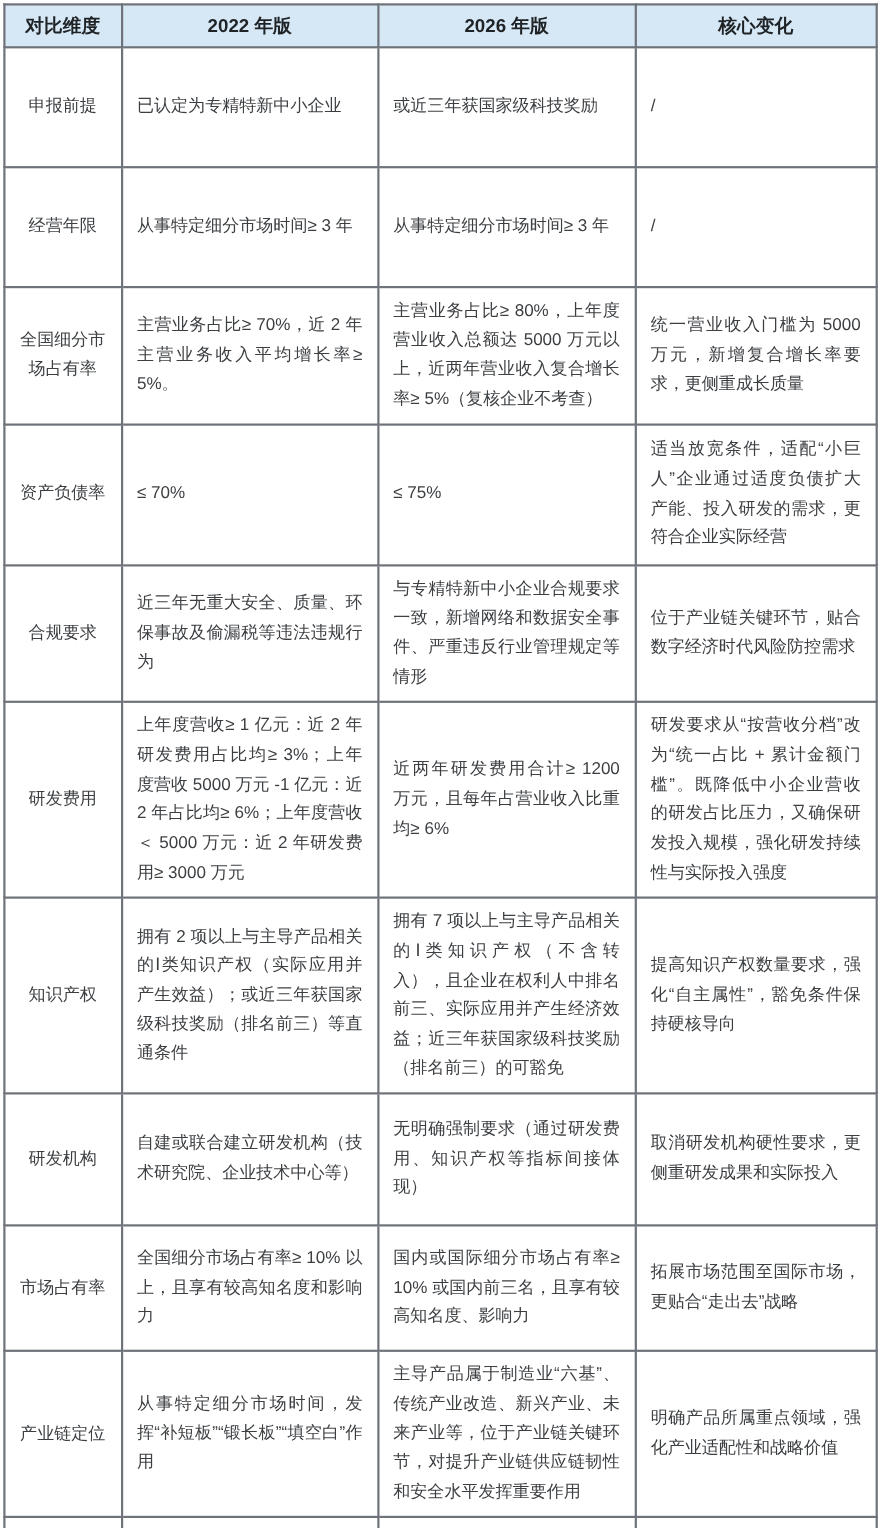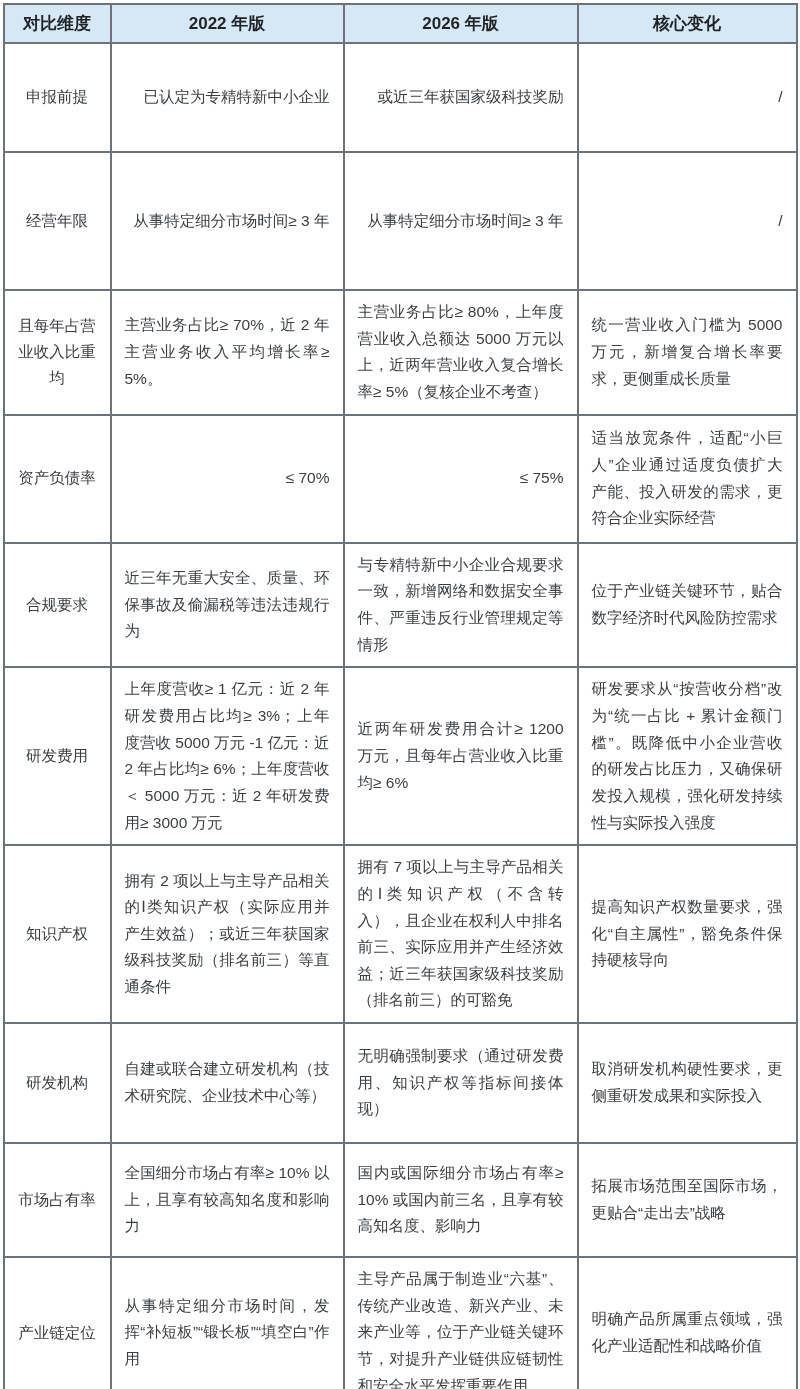--- a/index.html
+++ b/index.html
@@ -33,25 +33,25 @@
     font-size: 15.5px;
     padding: 4px 9px;
     line-height: 1.7;
   }
   tbody td.cell {
     color: #3c3f42;
     font-size: 15.5px;
     line-height: 1.72;
     padding: 8px 13px;
   }
-  tbody td.center { text-align: right; }
+  tbody td.center { text-align: left; }
   tbody td.justify { text-align: justify; text-align-last: left; }
   
   tbody tr:nth-child(1)  { height: 109px; }
-  tbody tr:nth-child(2)  { height: 138px; }
+  tbody tr:nth-child(2)  { height: 109px; }
   tbody tr:nth-child(3)  { height: 116px; }
   tbody tr:nth-child(4)  { height: 128px; }
   tbody tr:nth-child(5)  { height: 118px; }
   tbody tr:nth-child(6)  { height: 148px; }
   tbody tr:nth-child(7)  { height: 142px; }
   tbody tr:nth-child(8)  { height: 120px; }
   tbody tr:nth-child(9)  { height: 114px; }
   tbody tr:nth-child(10) { height: 130px; }
   tbody tr:nth-child(11) { height: 114px; }
 </style>
@@ -81,21 +81,21 @@
         <td class="cell center">或近三年获国家级科技奖励</td>
         <td class="cell center">/</td>
       </tr>
       <tr>
         <th class="dim">经营年限</th>
         <td class="cell center">从事特定细分市场时间≥ 3 年</td>
         <td class="cell center">从事特定细分市场时间≥ 3 年</td>
         <td class="cell center">/</td>
       </tr>
       <tr>
-        <th class="dim">且每年占营业收入比重均</th>
+        <th class="dim">全国细分市场占有率</th>
         <td class="cell justify">主营业务占比≥ 70%，近 2 年主营业务收入平均增长率≥ 5%。</td>
         <td class="cell justify">主营业务占比≥ 80%，上年度营业收入总额达 5000 万元以上，近两年营业收入复合增长率≥ 5%（复核企业不考查）</td>
         <td class="cell justify">统一营业收入门槛为 5000 万元，新增复合增长率要求，更侧重成长质量</td>
       </tr>
       <tr>
         <th class="dim">资产负债率</th>
         <td class="cell center">≤ 70%</td>
         <td class="cell center">≤ 75%</td>
         <td class="cell justify">适当放宽条件，适配“小巨人”企业通过适度负债扩大产能、投入研发的需求，更符合企业实际经营</td>
       </tr>

